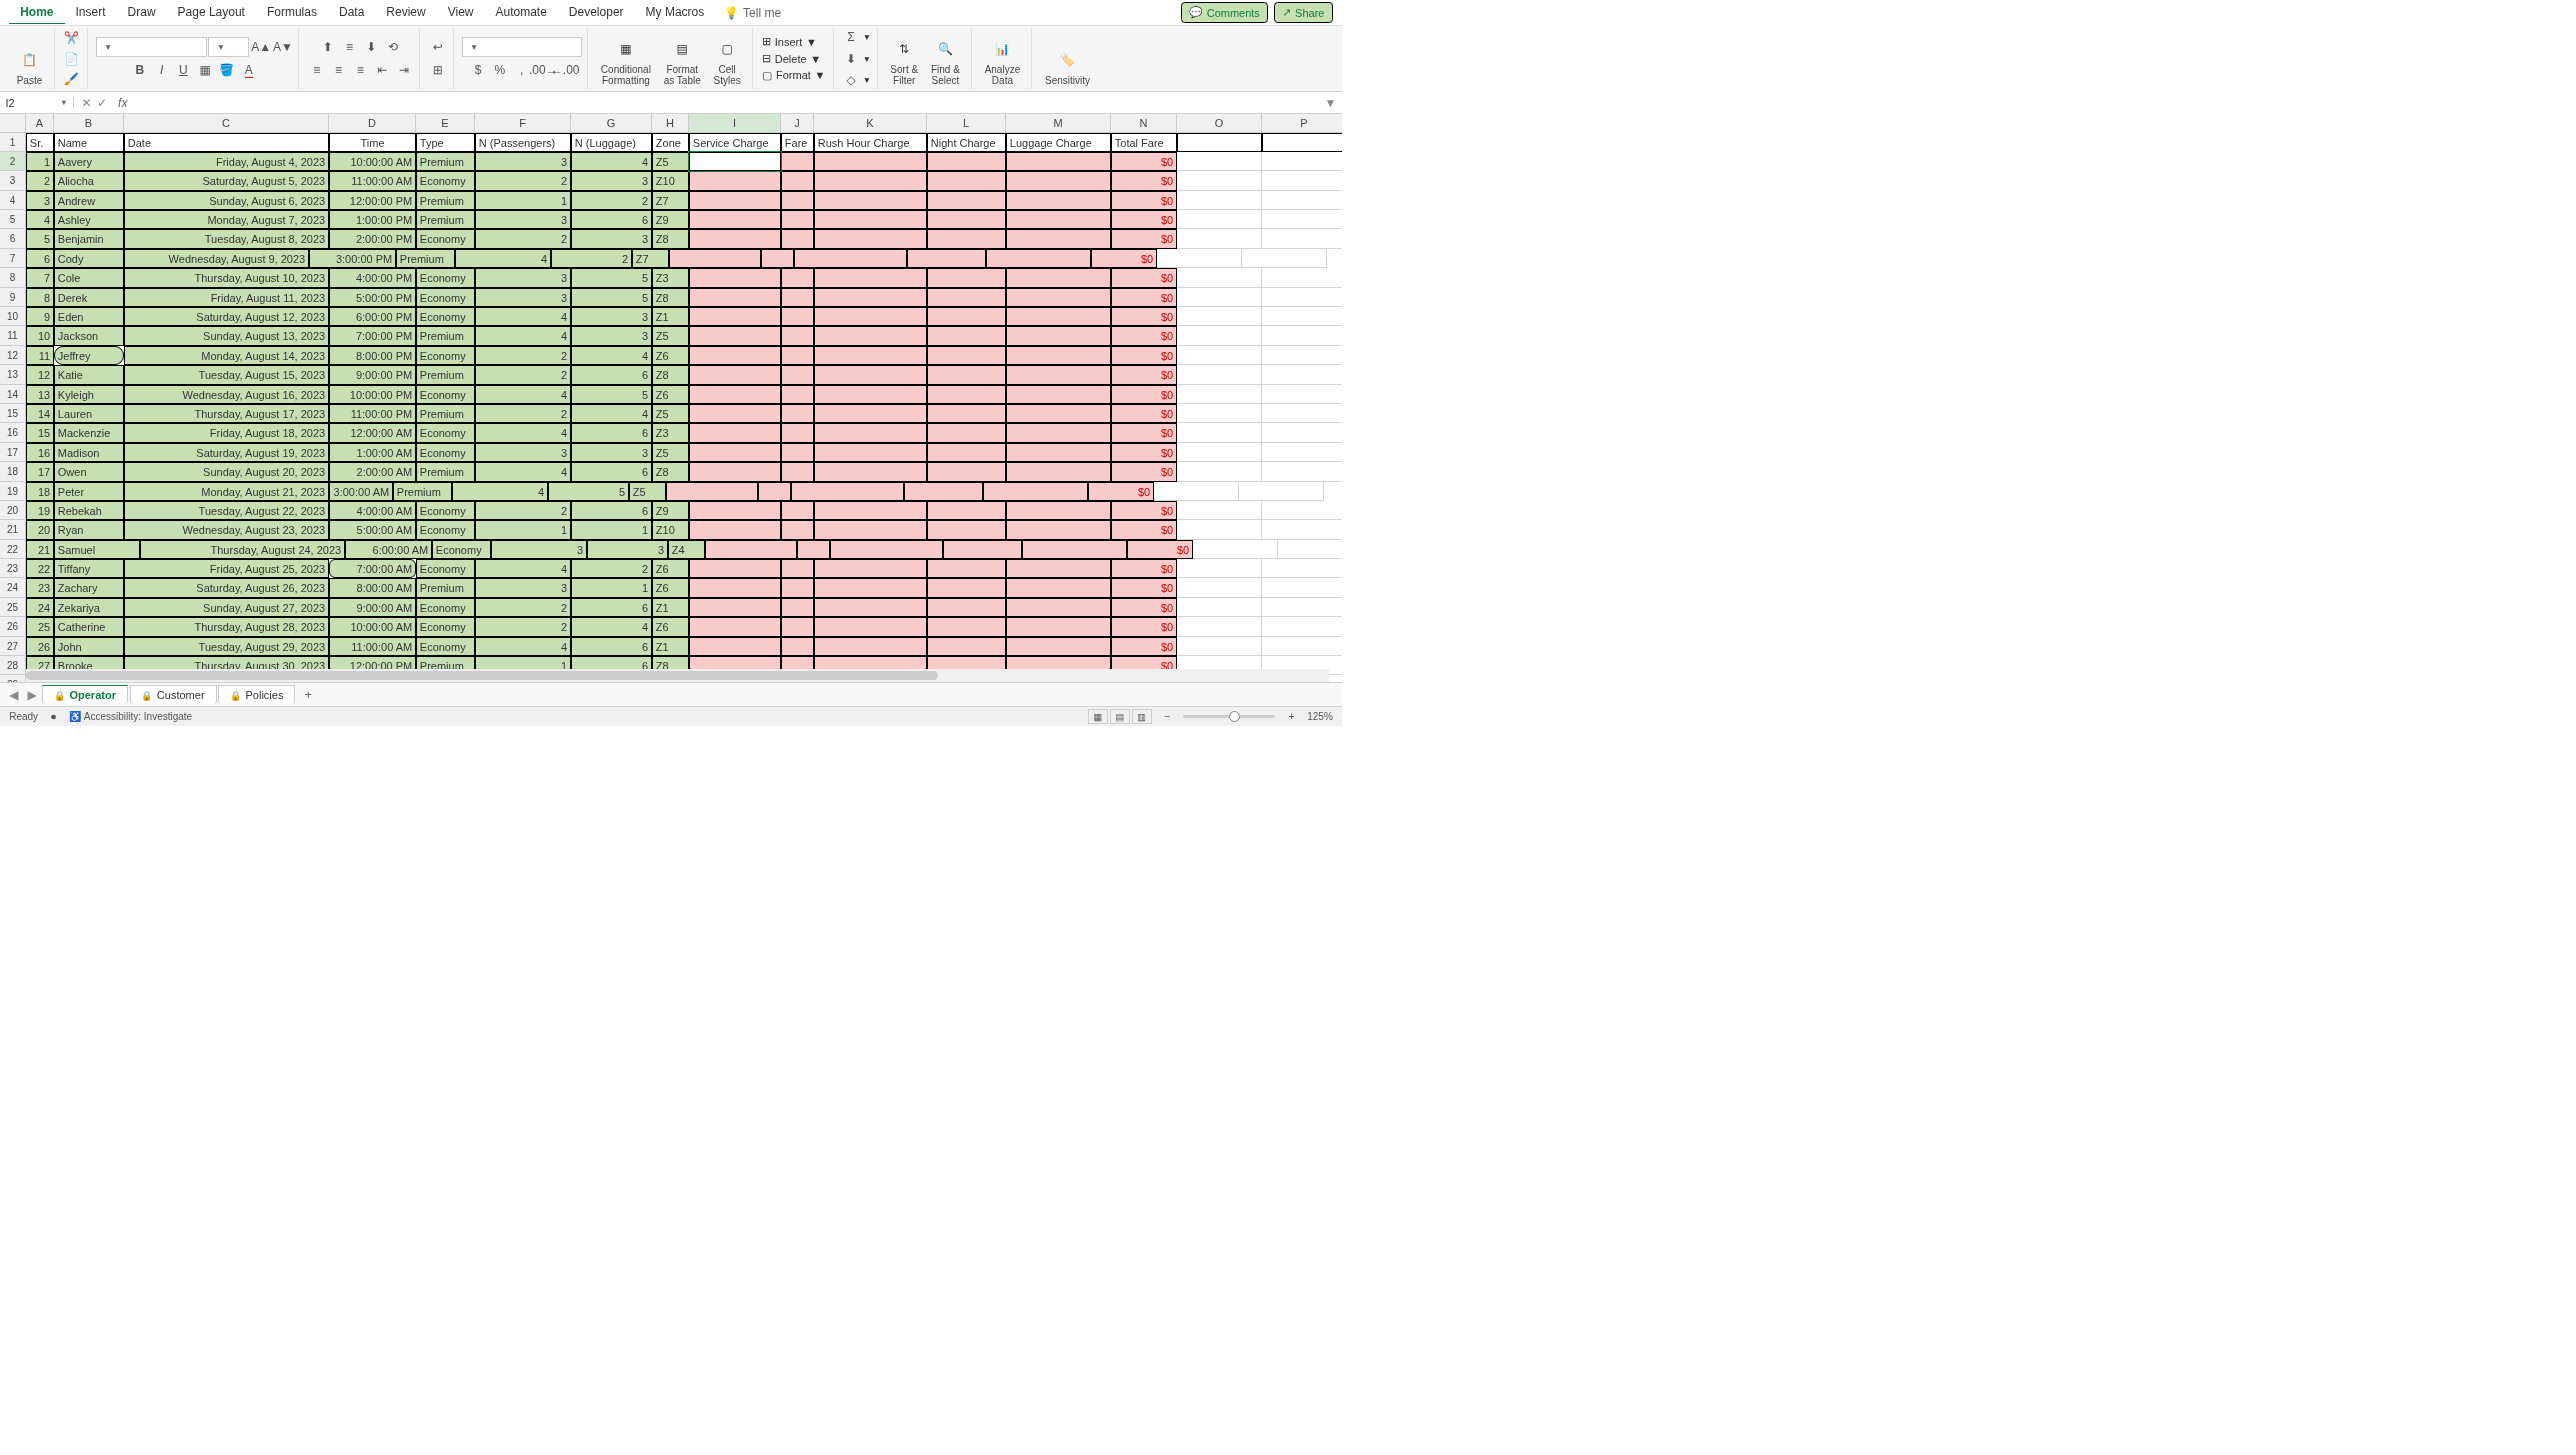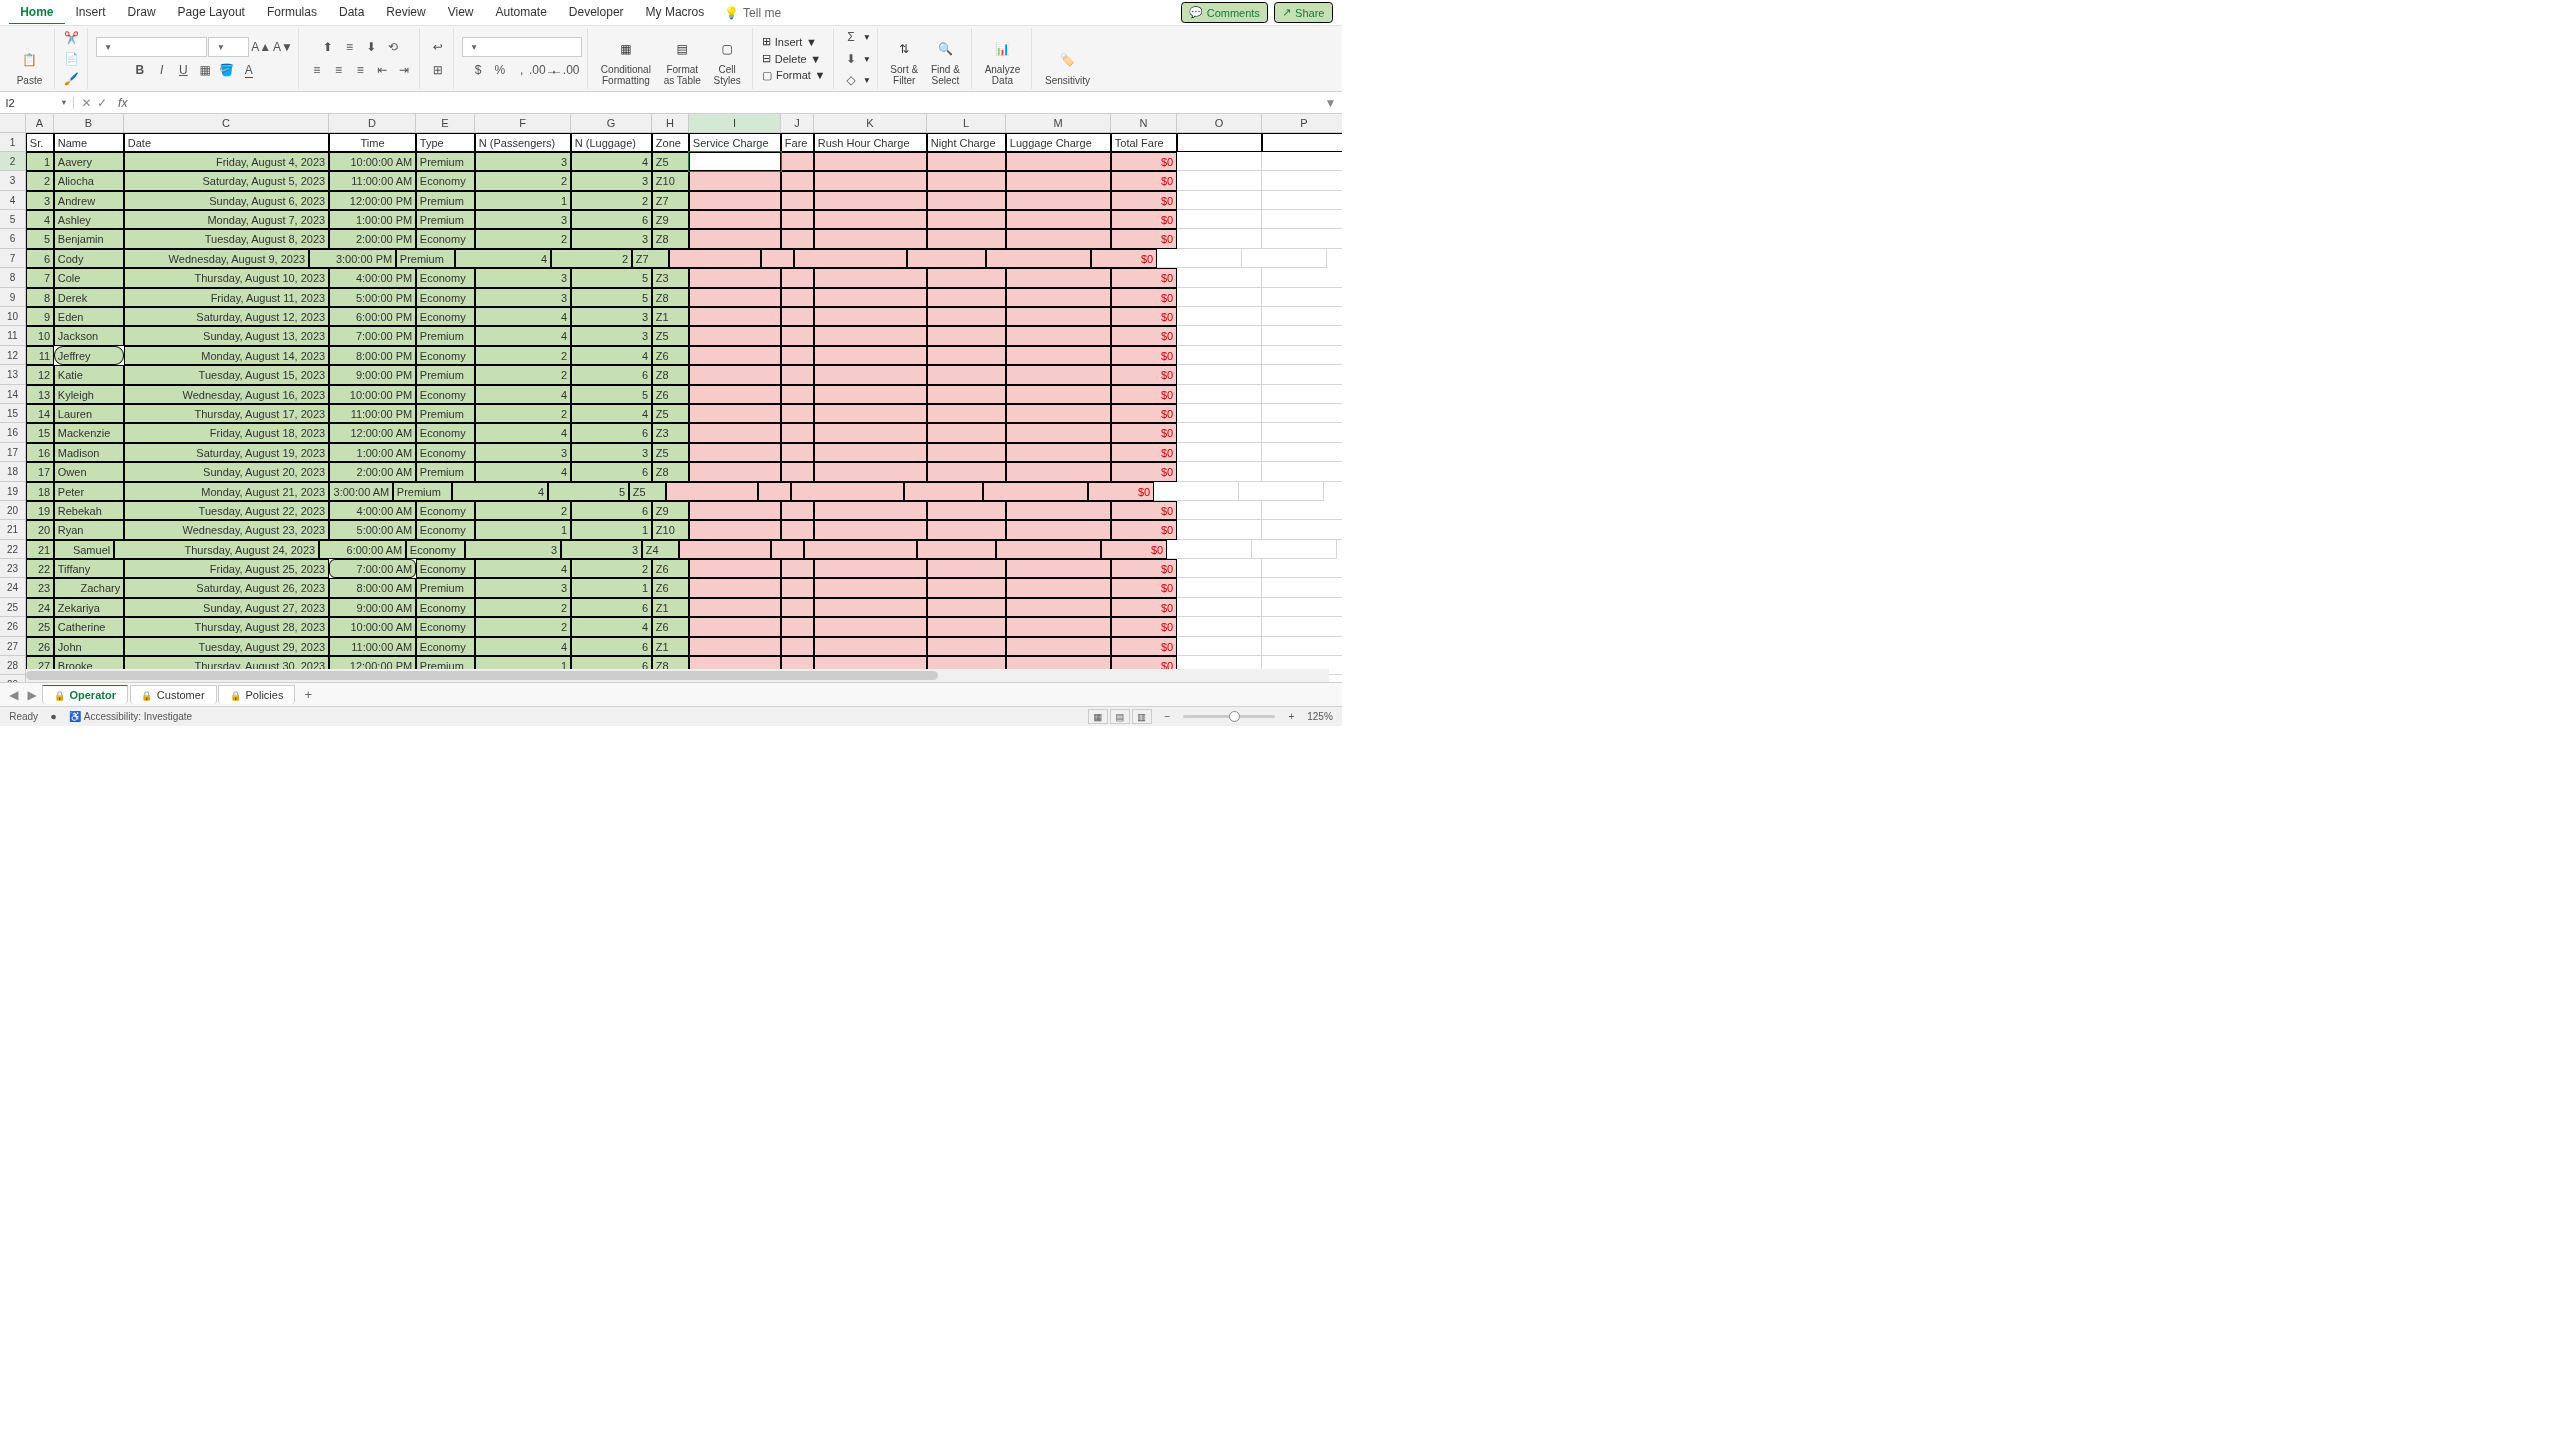--- a/index.html
+++ b/index.html
@@ -698,21 +698,21 @@
         <div class="cell pink" style="width: 33px;"></div>
         <div class="cell pink" style="width: 113px;"></div>
         <div class="cell pink" style="width: 79px;"></div>
         <div class="cell pink" style="width: 105px;"></div>
         <div class="cell pink r red" style="width: 66px;">$0</div>
         <div class="cell " style="width: 85px;"></div>
         <div class="cell " style="width: 85px;"></div>
       </div>
       <div class="data-row">
         <div class="cell green r" style="width: 28px;">21</div>
-        <div class="cell green" style="width: 60px; text-align: right;">Samuel</div>
+        <div class="cell green" style="width: 86px;">Samuel</div>
         <div class="cell green r" style="width: 205px;">Thursday, August 24, 2023</div>
         <div class="cell green r" style="width: 87px;">6:00:00 AM</div>
         <div class="cell green" style="width: 59px;">Economy</div>
         <div class="cell green r" style="width: 96px;">3</div>
         <div class="cell green r" style="width: 81px;">3</div>
         <div class="cell green" style="width: 37px;">Z4</div>
         <div class="cell pink" style="width: 92px;"></div>
         <div class="cell pink" style="width: 33px;"></div>
         <div class="cell pink" style="width: 113px;"></div>
         <div class="cell pink" style="width: 79px;"></div>
@@ -734,21 +734,21 @@
         <div class="cell pink" style="width: 33px;"></div>
         <div class="cell pink" style="width: 113px;"></div>
         <div class="cell pink" style="width: 79px;"></div>
         <div class="cell pink" style="width: 105px;"></div>
         <div class="cell pink r red" style="width: 66px;">$0</div>
         <div class="cell " style="width: 85px;"></div>
         <div class="cell " style="width: 85px;"></div>
       </div>
       <div class="data-row">
         <div class="cell green r" style="width: 28px;">23</div>
-        <div class="cell green" style="width: 70px; text-align: right;">Zachary</div>
+        <div class="cell green" style="width: 70px;">Zachary</div>
         <div class="cell green r" style="width: 205px;">Saturday, August 26, 2023</div>
         <div class="cell green r" style="width: 87px;">8:00:00 AM</div>
         <div class="cell green" style="width: 59px;">Premium</div>
         <div class="cell green r" style="width: 96px;">3</div>
         <div class="cell green r" style="width: 81px;">1</div>
         <div class="cell green" style="width: 37px;">Z6</div>
         <div class="cell pink" style="width: 92px;"></div>
         <div class="cell pink" style="width: 33px;"></div>
         <div class="cell pink" style="width: 113px;"></div>
         <div class="cell pink" style="width: 79px;"></div>

